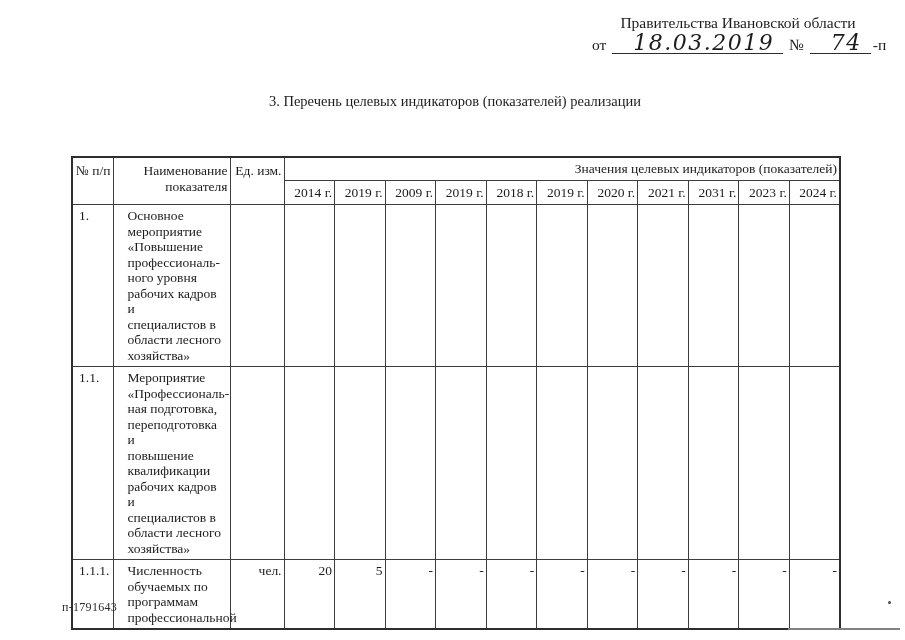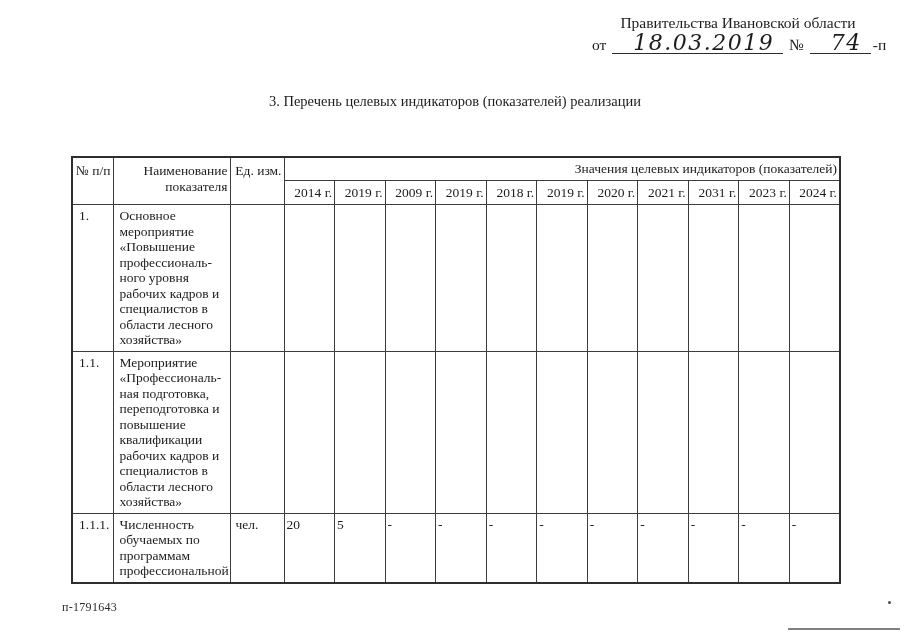--- a/index.html
+++ b/index.html
@@ -61,24 +61,24 @@
     vertical-align: top;
     font-weight: normal;
     padding: 3px 2px;
   }
   .doc-table thead th { text-align: right; }
   th.h-top { height: 21px; padding-top: 5px; white-space: pre-line; line-height: 16px; }
   th.h-group { height: 21px; }
   th.h-year { height: 20px; padding-top: 4px; margin-top: 34px; }
 
   td.c-num  { text-align: left; padding-left: 6px; }
-  td.c-name { text-align: left; padding-left: 6px; padding-right: 3px;
+  td.c-name { text-align: left; padding-left: 14px; padding-right: 3px;
               white-space: pre-line; line-height: 15.5px; }
-  td.c-unit { text-align: left; padding-left: 5px; }
-  td.c-val  { text-align: left; }
+  td.c-unit { text-align: right; padding-left: 5px; }
+  td.c-val  { text-align: right; }
 
   tr.r1 td { height: 136px; }
   tr.r2 td { height: 149px; }
   tr.r3 td { height: 64px; }
 
   
   .doc-code {
     position: absolute;
     left: 62px; top: 600px;
     font-size: 12px;

